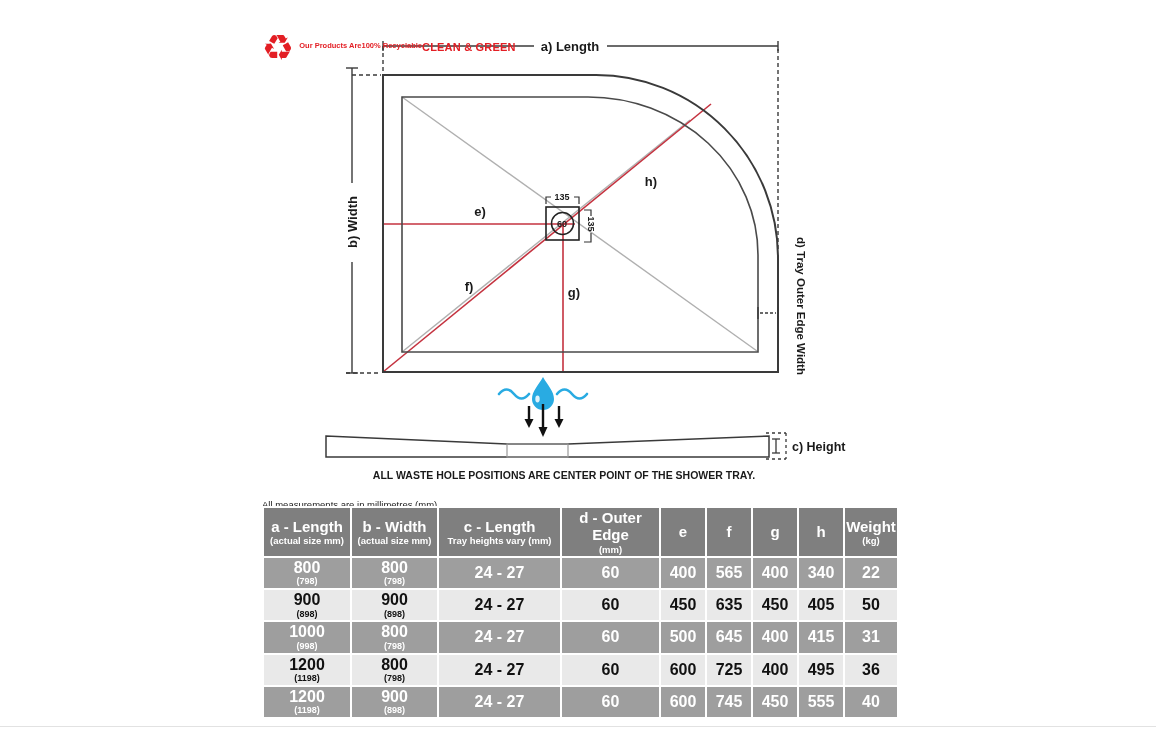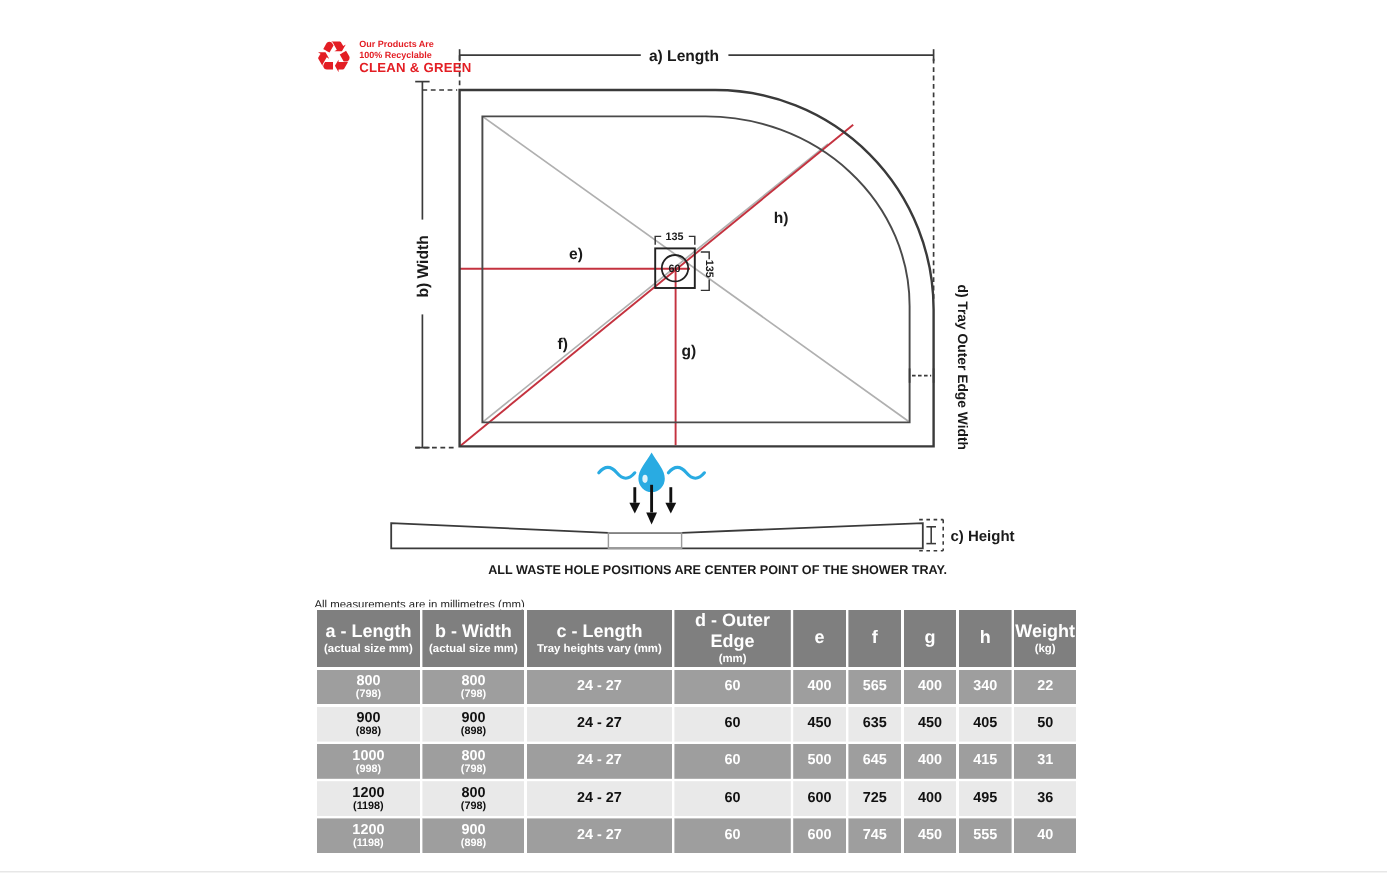--- a/index.html
+++ b/index.html
@@ -10,42 +10,42 @@
   .abs{position:absolute;}
   .ctr{transform:translate(-50%,-50%);white-space:nowrap;}
   .diagram-label{font-weight:bold;font-size:13px;color:#1a1a1a;}
   .dim-label{font-weight:bold;font-size:9px;color:#1a1a1a;}
   .rot-ccw{transform:translate(-50%,-50%) rotate(-90deg);}
   .rot-cw{transform:translate(-50%,-50%) rotate(90deg);}
 
   
   .logo{left:262px;top:30px;display:flex;align-items:center;gap:5px;}
   .logo-icon{font-size:36px;line-height:36px;color:#e31e24;font-weight:bold;}
-  .logo-text{display:flex;flex-direction:column;justify-content:center;}
+  .logo-text{display:flex;justify-content:center;}
   .logo-small{font-size:7.5px;font-weight:bold;color:#e31e24;line-height:1.25;}
   .logo-big{font-size:11px;font-weight:bold;color:#e31e24;line-height:1.2;letter-spacing:.2px;text-align:center;}
 
   
-  .waste-note{left:348px;top:469px;width:500px;text-align:center;font-size:10.5px;font-weight:bold;color:#1a1a1a;}
+  .waste-note{left:314px;top:469px;width:500px;text-align:center;font-size:10.5px;font-weight:bold;color:#1a1a1a;}
   .units-note{left:262px;top:499px;font-size:9.5px;color:#222;}
 
   
   .spec-table-wrap{left:262px;top:506px;}
   table.spec{border-collapse:collapse;table-layout:fixed;width:635px;}
   table.spec th,table.spec td{
     border:2px solid #ffffff;text-align:center;vertical-align:middle;
     padding:1px 0;font-weight:bold;overflow:hidden;
   }
   table.spec thead th{background:#7f7f7f;color:#ffffff;height:38px;}
   .th-main{font-size:15px;line-height:1.15;}
   .th-sub{font-size:9.5px;line-height:1.2;font-weight:bold;}
   table.spec tbody tr{height:31px;}
   table.spec tbody tr.dark td{background:#9e9e9e;color:#ffffff;}
   table.spec tbody tr.light td{background:#e9e9e9;color:#111111;}
-  .cell-main{font-size:12px;line-height:1.15;}
+  .cell-main{font-size:16px;line-height:1.15;}
   .cell-sub{font-size:9px;line-height:1.1;}
 
   .bottom-hairline{left:0;top:726px;width:1156px;height:1px;background:#e2e2e2;}
 </style>
 </head>
 <body>
 
 <svg class="abs" style="left:0;top:0" width="1156" height="742" viewBox="0 0 1156 742">
 
   <g fill="none">

